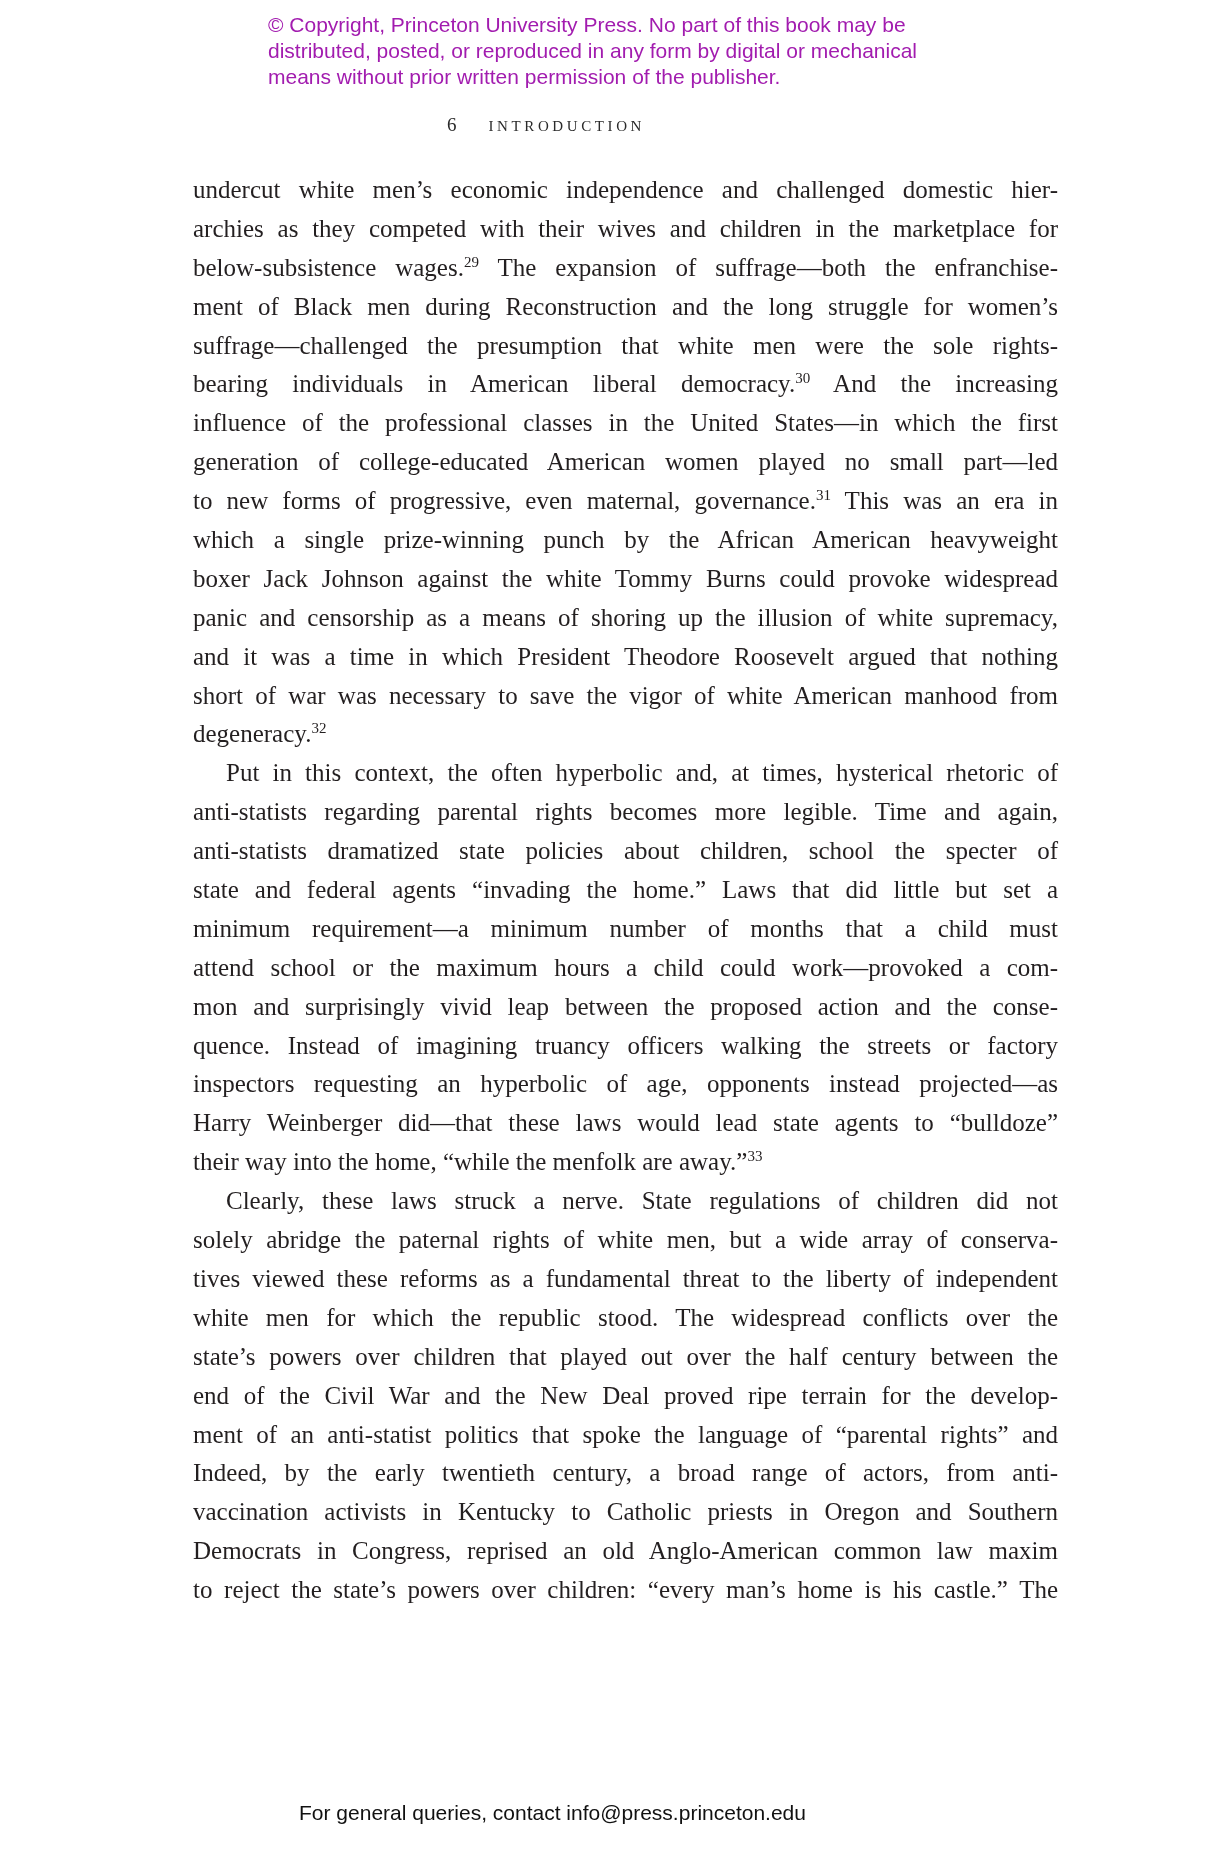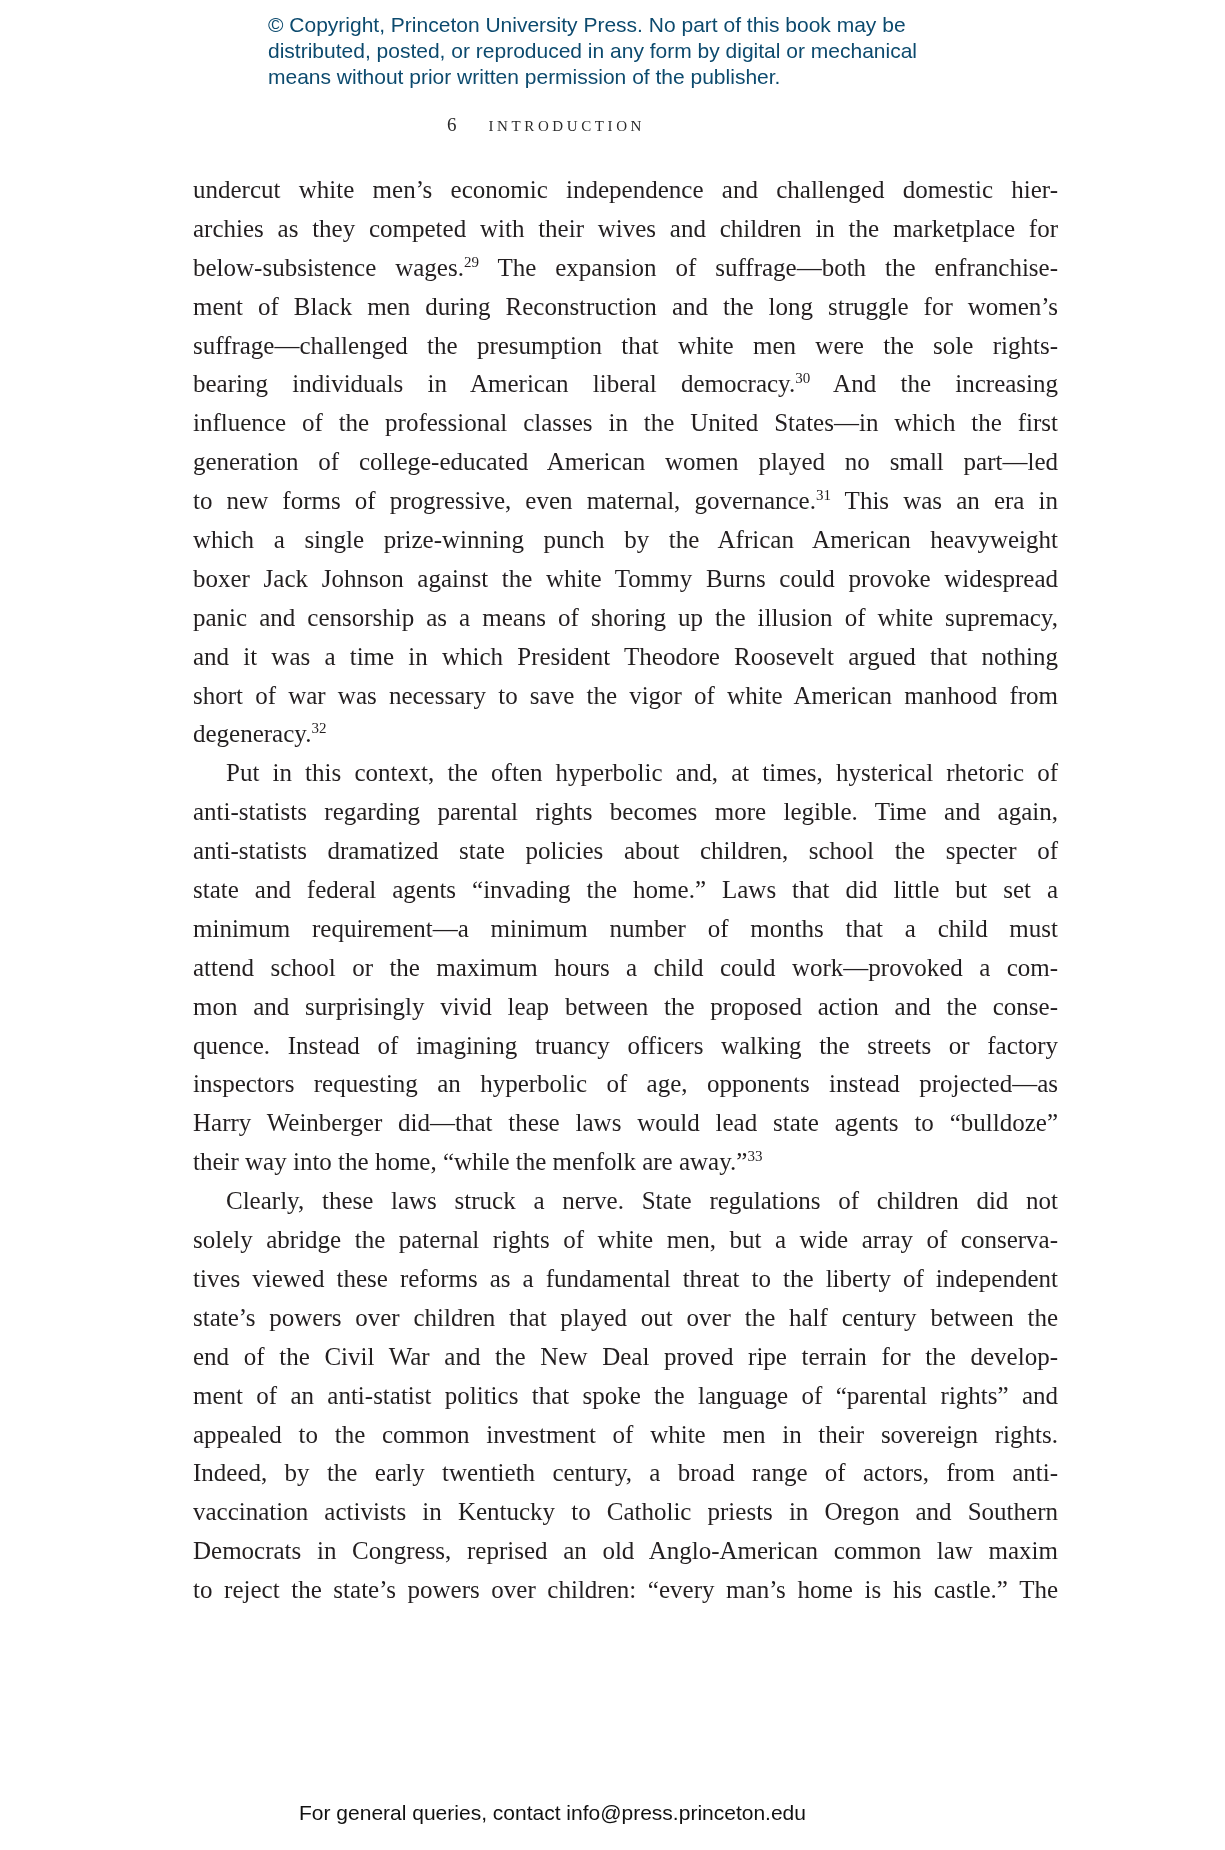--- a/index.html
+++ b/index.html
@@ -1,20 +1,20 @@
 <!DOCTYPE html>
 <html><head>
 <meta charset="utf-8">
 <style>
   html, body { margin: 0; padding: 0; background: #ffffff; }
   body { width: 1225px; height: 1850px; position: relative; overflow: hidden; }
   .notice {
     position: absolute; left: 268px; top: 12px; width: 700px;
     font-family: "Liberation Sans", sans-serif; font-size: 21px; line-height: 26px;
-    color: #0c4a6e;
+    color: #a21caf;
   }
   .notice div { white-space: nowrap; }
   .running-head {
     position: absolute; left: 0; width: 1080px; top: 114px; text-align: center;
     font-family: "Liberation Serif", serif; font-size: 17px; color: #2a2a2a;
   }
   .running-head .pnum { display: inline-block; margin-left: 12px; margin-right: 32px; font-size: 19px; }
   .running-head .title { letter-spacing: 3.6px; font-size: 15px; text-transform: uppercase; }
   .body-text {
     position: absolute; left: 193px; top: 171px; width: 865px;
@@ -75,24 +75,24 @@
       <span class="line">mon and surprisingly vivid leap between the proposed action and the conse-</span>
       <span class="line">quence. Instead of imagining truancy officers walking the streets or factory</span>
       <span class="line">inspectors requesting an hyperbolic of age, opponents instead projected—as</span>
       <span class="line">Harry Weinberger did—that these laws would lead state agents to “bulldoze”</span>
       <span class="line last">their way into the home, “while the menfolk are away.”<sup>33</sup></span>
     </div>
     <div>
       <span class="line indent">Clearly, these laws struck a nerve. State regulations of children did not</span>
       <span class="line">solely abridge the paternal rights of white men, but a wide array of conserva-</span>
       <span class="line">tives viewed these reforms as a fundamental threat to the liberty of independent</span>
+      <span class="line">white men for which the republic stood. The widespread conflicts over the</span>
       <span class="line">state’s powers over children that played out over the half century between the</span>
       <span class="line">end of the Civil War and the New Deal proved ripe terrain for the develop-</span>
       <span class="line">ment of an anti-statist politics that spoke the language of “parental rights” and</span>
-      <span class="line">appealed to the common investment of white men in their sovereign rights.</span>
       <span class="line">Indeed, by the early twentieth century, a broad range of actors, from anti-</span>
       <span class="line">vaccination activists in Kentucky to Catholic priests in Oregon and Southern</span>
       <span class="line">Democrats in Congress, reprised an old Anglo-American common law maxim</span>
       <span class="line">to reject the state’s powers over children: “every man’s home is his castle.” The</span>
     </div>
   </div>
 
 <div class="footer">
   <span>For general queries, contact info@press.princeton.edu</span>
 </div>

